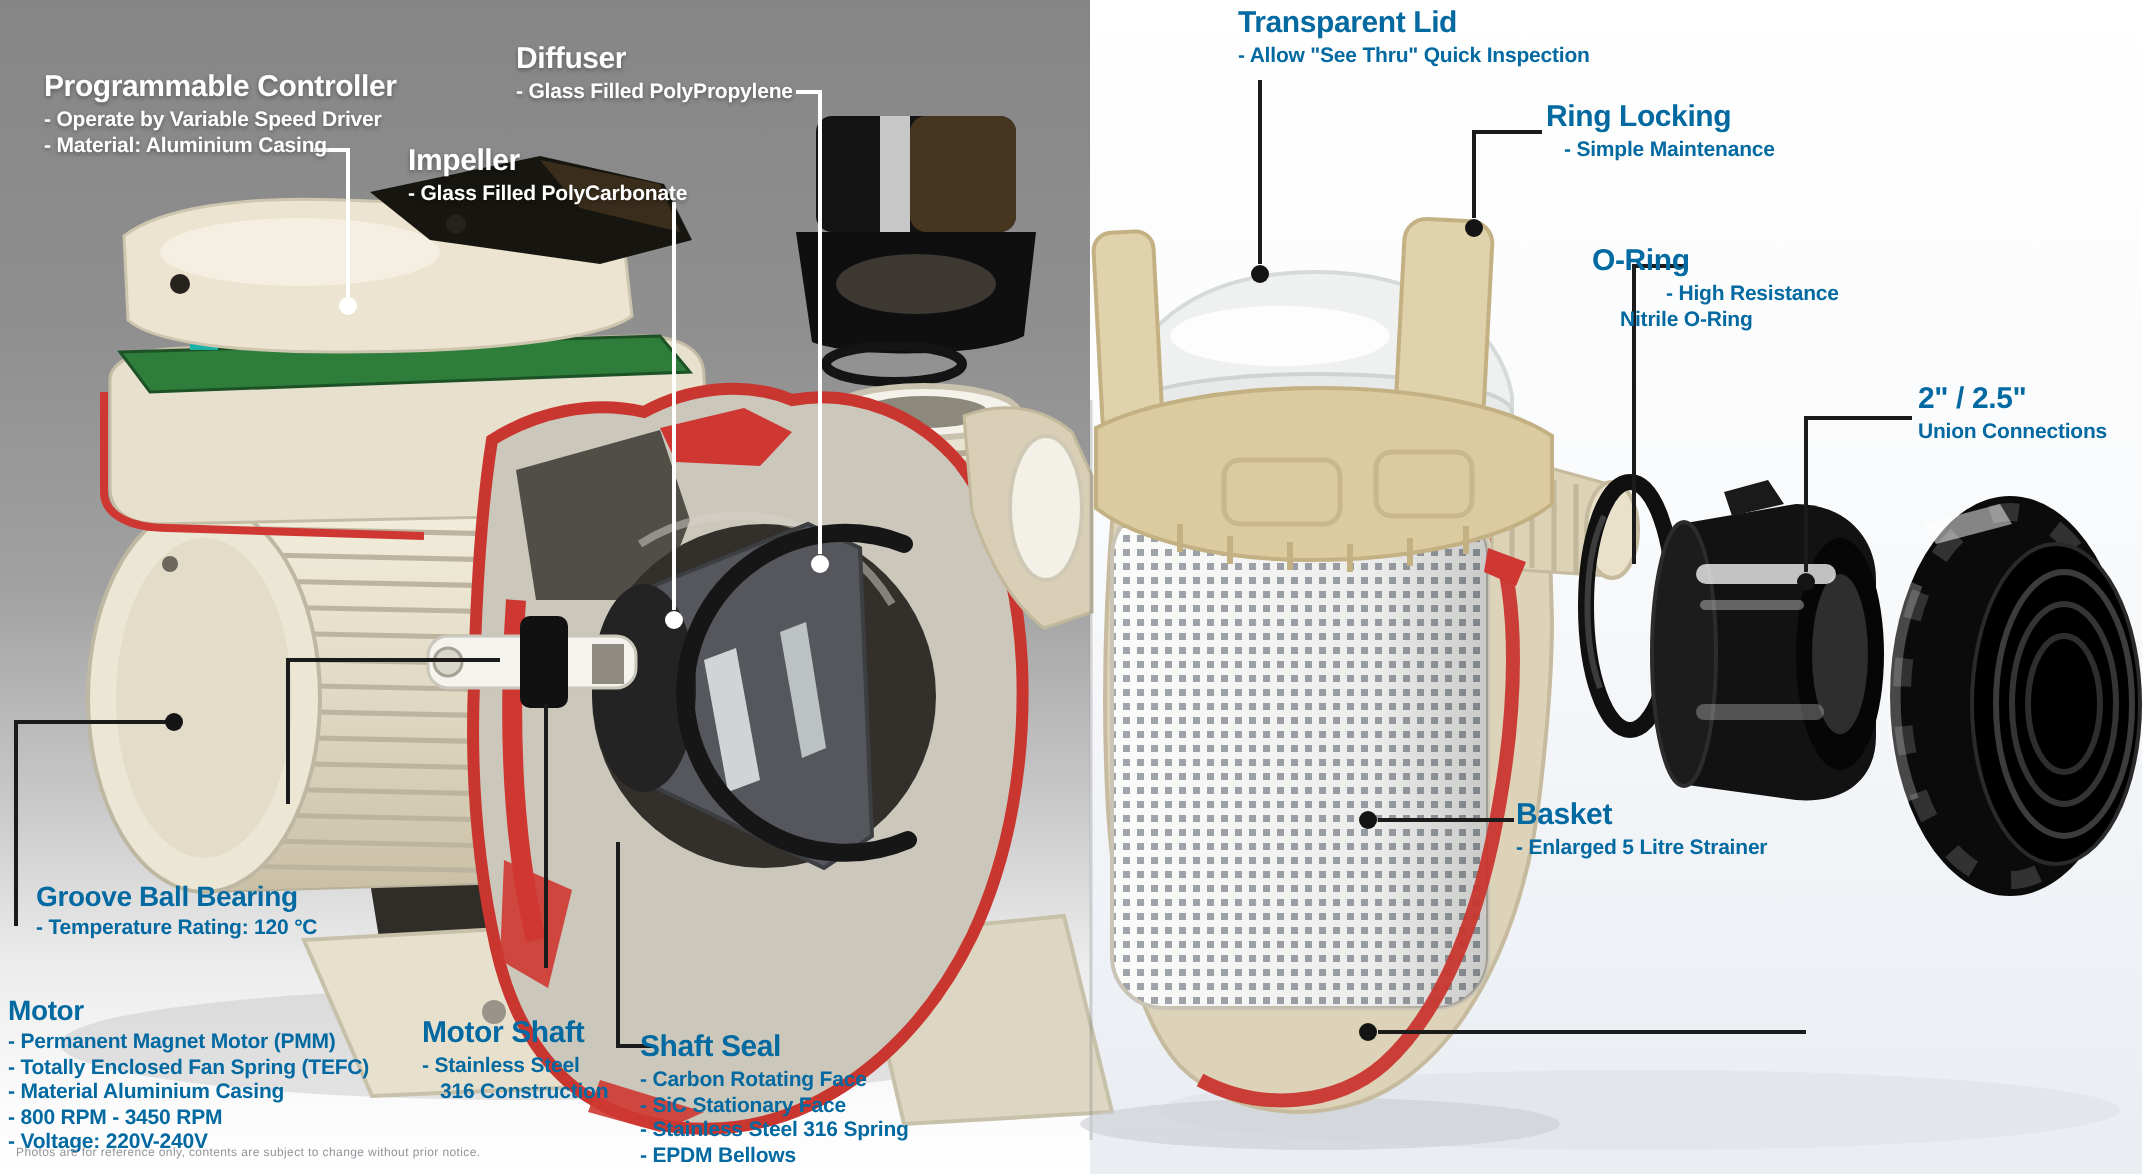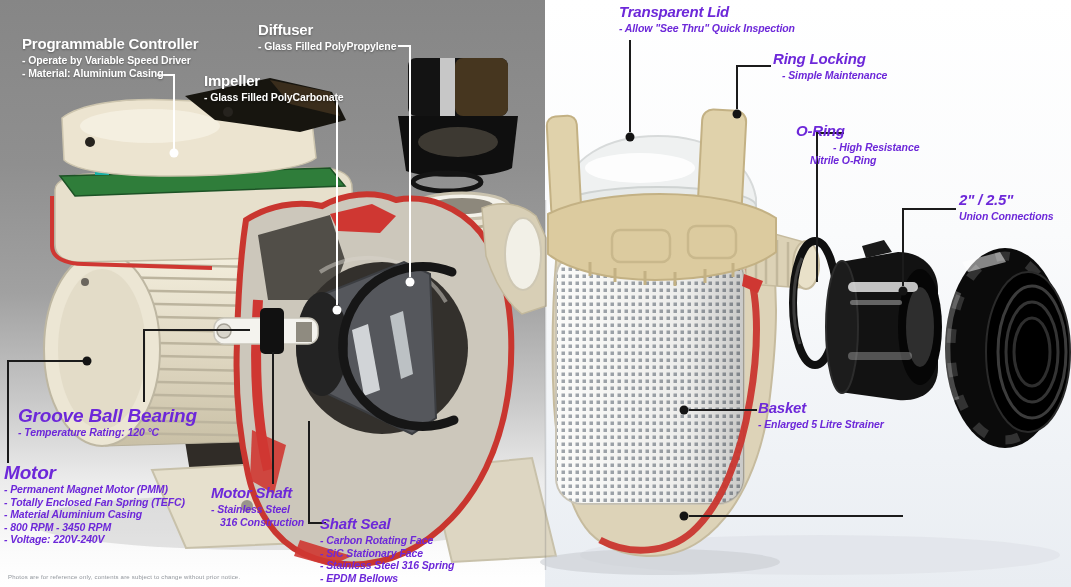--- a/index.html
+++ b/index.html
@@ -5,24 +5,24 @@
   html,body{margin:0;padding:0;background:#ffffff;}
   .stage{position:relative;width:1071px;height:587px;overflow:hidden;
          font-family:"Liberation Sans",sans-serif;background:#fff;}
   .bg-left{position:absolute;left:0;top:0;width:553px;height:587px;
     background:linear-gradient(180deg,#868686 0%,#8f8f8f 28%,#a1a1a1 50%,#c8c8c8 68%,#ececec 82%,#fbfbfb 94%,#ffffff 100%);}
   .bg-right{position:absolute;left:545px;top:0;width:526px;height:587px;
     background:linear-gradient(180deg,#ffffff 0%,#fafbfc 40%,#eff2f6 78%,#e9edf2 100%);}
   svg.scene{position:absolute;left:0;top:0;}
   .lbl{position:absolute;font-weight:bold;white-space:nowrap;z-index:5;}
   .lbl .t{font-size:15px;line-height:16px;letter-spacing:-0.2px;margin-bottom:2px;}
-  .lbl .t-big{font-size:19px;}
+  .lbl .t-big{font-size:14px;margin-top:32px;}
   .lbl .d{font-size:10.5px;line-height:12.5px;letter-spacing:-0.1px;}
   .light{color:#ffffff;text-shadow:0 1px 2px rgba(0,0,0,.35);}
-  .dark{color:#6d28d9;font-style:italic;}
+  .dark{color:#0369a1;}
   .ind-a{padding-left:5px;margin-left:32px;}
   .ind-b{padding-left:9px;}
   .ind-c{padding-left:14px;}
   .footer{position:absolute;left:8px;top:574px;font-size:6px;color:#90959b;
           letter-spacing:.2px;z-index:5;}
 </style>
 </head>
 <body>
 
 <div class="stage">
@@ -254,21 +254,21 @@
 
   <div class="lbl dark" style="left:4px;top:465px">
     <div class="t t-big">Motor</div>
     <div class="d">- Permanent Magnet Motor (PMM)</div>
     <div class="d">- Totally Enclosed Fan Spring (TEFC)</div>
     <div class="d">- Material Aluminium Casing</div>
     <div class="d">- 800 RPM - 3450 RPM</div>
     <div class="d">- Voltage: 220V-240V</div>
   </div>
 
-  <div class="lbl dark" style="left:211px;top:485px">
+  <div class="lbl dark" style="left:211px;top:509px">
     <div class="t">Motor Shaft</div>
     <div class="d">- Stainless Steel</div>
     <div class="d ind-b">316 Construction</div>
   </div>
 
   <div class="lbl dark" style="left:320px;top:516px">
     <div class="t">Shaft Seal</div>
     <div class="d">- Carbon Rotating Face</div>
     <div class="d">- SiC Stationary Face</div>
     <div class="d">- Stainless Steel 316 Spring</div>

